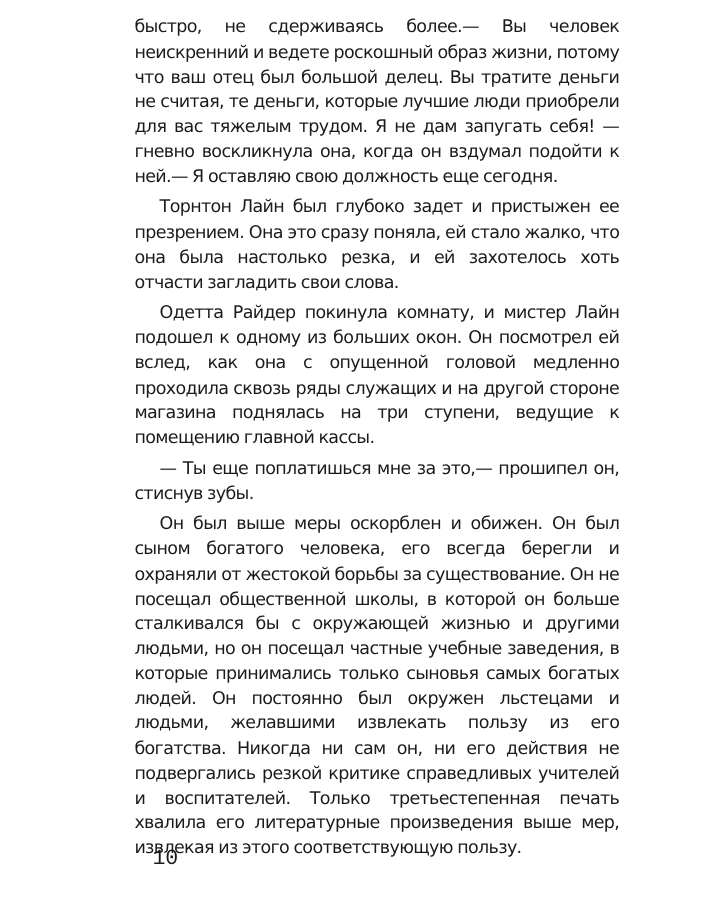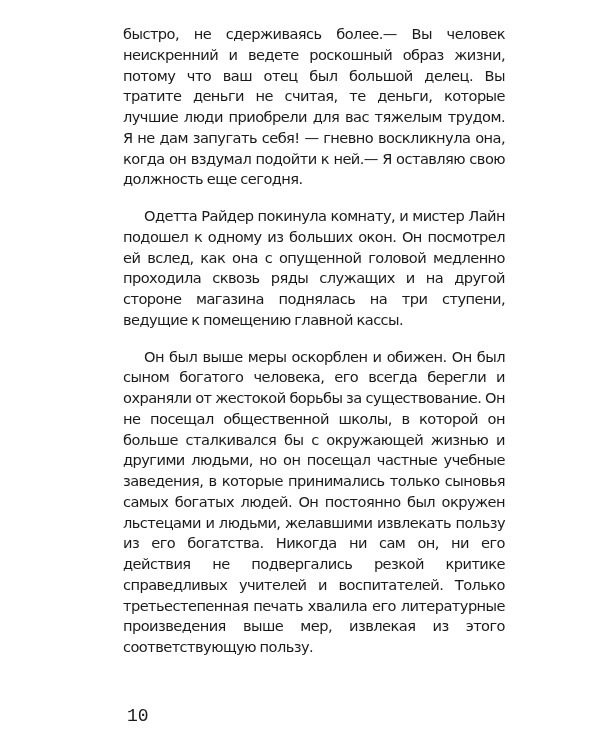--- a/index.html
+++ b/index.html
@@ -10,39 +10,41 @@
     top: 8px;
     width: 414px;
     font-family: "DejaVu Sans", sans-serif;
     font-size: 14.6px;
     line-height: 20.75px;
     color: #1a1a1a;
     letter-spacing: -0.55px;
     word-spacing: -0.5px;
   }
   .para {
-    margin: 16px;
+    margin: 5px;
     text-align: justify;
     text-indent: 21px;
     hyphens: manual;
   }
   .para.no-indent { text-indent: 0; }
   .page-number {
     position: absolute;
     left: 107px;
     top: 706px;
     font-family: Liberation Mono, monospace;
     font-size: 18px;
     color: #1a1a1a;
     margin-left: 20px;
   }
 </style>
 </head>
 <body>
 
 <div class="page">
   <p class="para no-indent">быстро, не сдерживаясь более.— Вы человек неискренний и ведете роскошный образ жизни, потому что ваш отец был большой делец. Вы тратите деньги не считая, те деньги, которые лучшие люди приобрели для вас тяжелым трудом. Я не дам запугать себя! — гневно воскликнула она, когда он вздумал подойти к ней.— Я оставляю свою должность еще сегодня.</p>
+  <p class="para">Торнтон Лайн был глубоко задет и пристыжен ее презрением. Она это сразу поняла, ей стало жалко, что она была настолько резка, и ей захотелось хоть отчасти загладить свои слова.</p>
   <p class="para">Одетта Райдер покинула комнату, и мистер Лайн подошел к одному из больших окон. Он посмотрел ей вслед, как она с опущенной головой медленно проходила сквозь ряды служащих и на другой стороне магазина поднялась на три ступени, ведущие к помещению главной кассы.</p>
+  <p class="para">— Ты еще поплатишься мне за это,— прошипел он, стиснув зубы.</p>
   <p class="para">Он был выше меры оскорблен и обижен. Он был сыном богатого человека, его всегда берегли и охраняли от жестокой борьбы за существование. Он не посещал общественной школы, в которой он больше сталкивался бы с окружающей жизнью и другими людьми, но он посещал частные учебные заведения, в которые принимались только сыновья самых богатых людей. Он постоянно был окружен льстецами и людьми, желавшими извлекать пользу из его богатства. Никогда ни сам он, ни его действия не подвергались резкой критике справедливых учителей и воспитателей. Только третьестепенная печать хвалила его литературные произведения выше мер, извлекая из этого соответствующую пользу.</p>
 
 </div>
 
 <div class="page-number">10</div>
 
 </body></html>

